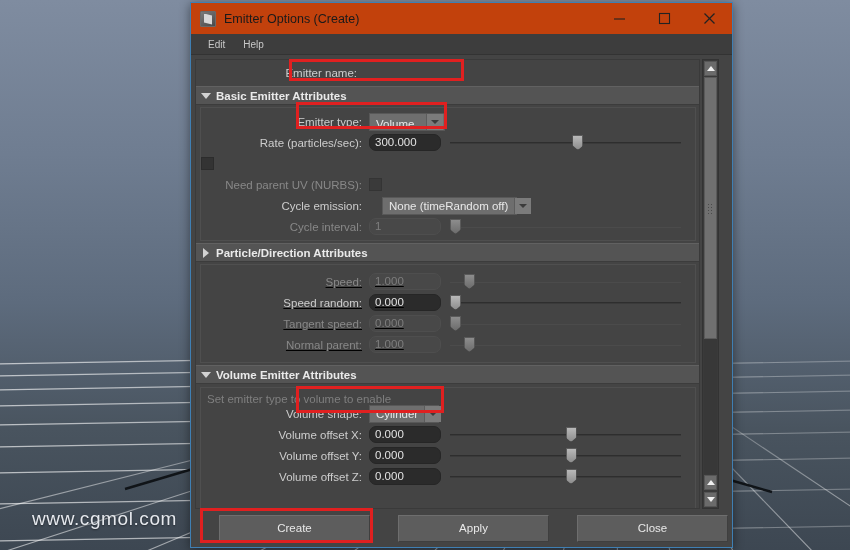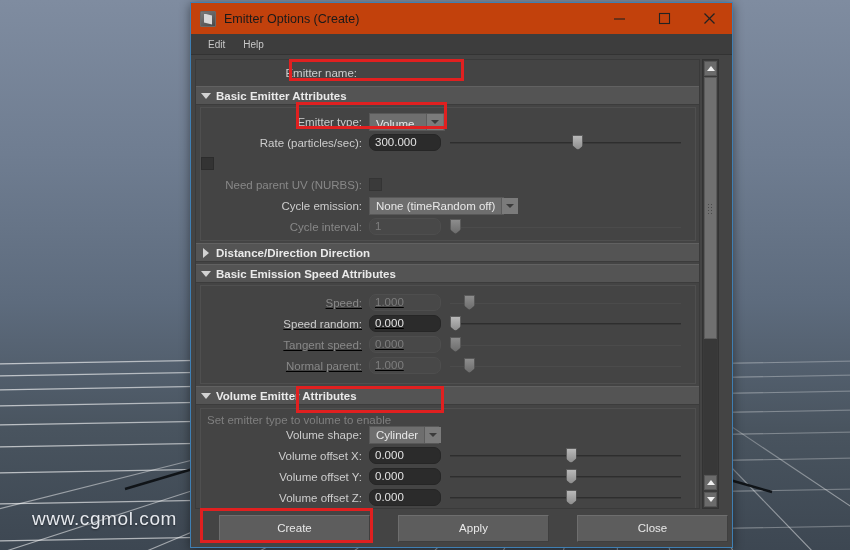--- a/index.html
+++ b/index.html
@@ -104,21 +104,21 @@
     width: 17px; height: 16px; background: #7b7b7b; border-left: 1px solid #5c5c5c;
     display: flex; align-items: center; justify-content: center; flex: 0 0 17px;
     margin: 0 1px 0 0;
   }
   .combo .carrow i {
     width: 0; height: 0; border-left: 4px solid transparent;
     border-right: 4px solid transparent; border-top: 4px solid #3b3b3b;
     display: block;
   }
   .combo.w-type { width: 76px; align-items: flex-end; }
-  .combo.w-cycle { width: 135px; }
+  .combo.w-cycle { width: 135px; margin-left: 13px; }
   .combo.w-shape { width: 70px; }
 
   .chk {
     width: 13px; height: 13px; background: #333333; border: 1px solid #2c2c2c;
   }
   .chk.dim { background: #3a3a3a; border-color: #343434; }
 
   
   .slider { position: relative; height: 18px; display: flex; align-items: center; flex: 1 1 auto; margin-left: 9px; margin-right: 14px; }
   .slider .track { position: absolute; left: 0; right: 0; height: 2px; background: #3a3a3a; border-top: 1px solid #2e2e2e; }
@@ -317,29 +317,23 @@
               <div class="track"></div>
               <div class="knob" style="left:0%"></div>
             </div>
           </div>
         </div>
 
         <div class="sec">
           <span class="tri right">
               <i></i>
             </span>
-          <span class="sname">Distance/Direction Direction</span>
-        </div>
-
-        <div class="sec">
-          <span class="tri down">
-              <i></i>
-            </span>
-          <span class="sname">Basic Emission Speed Attributes</span>
-        </div>
+          <span class="sname">Particle/Direction Attributes</span>
+        </div>
+
         <div class="panel" style="padding:6px 0 7px 0;text-decoration:underline;">
           <div class="row">
             <div class="lbl dim">Speed:</div>
             <div class="field w-num dim">1.000</div>
             <div class="slider dim">
               <div class="track"></div>
               <div class="knob" style="left:6%"></div>
             </div>
           </div>
           <div class="row">

